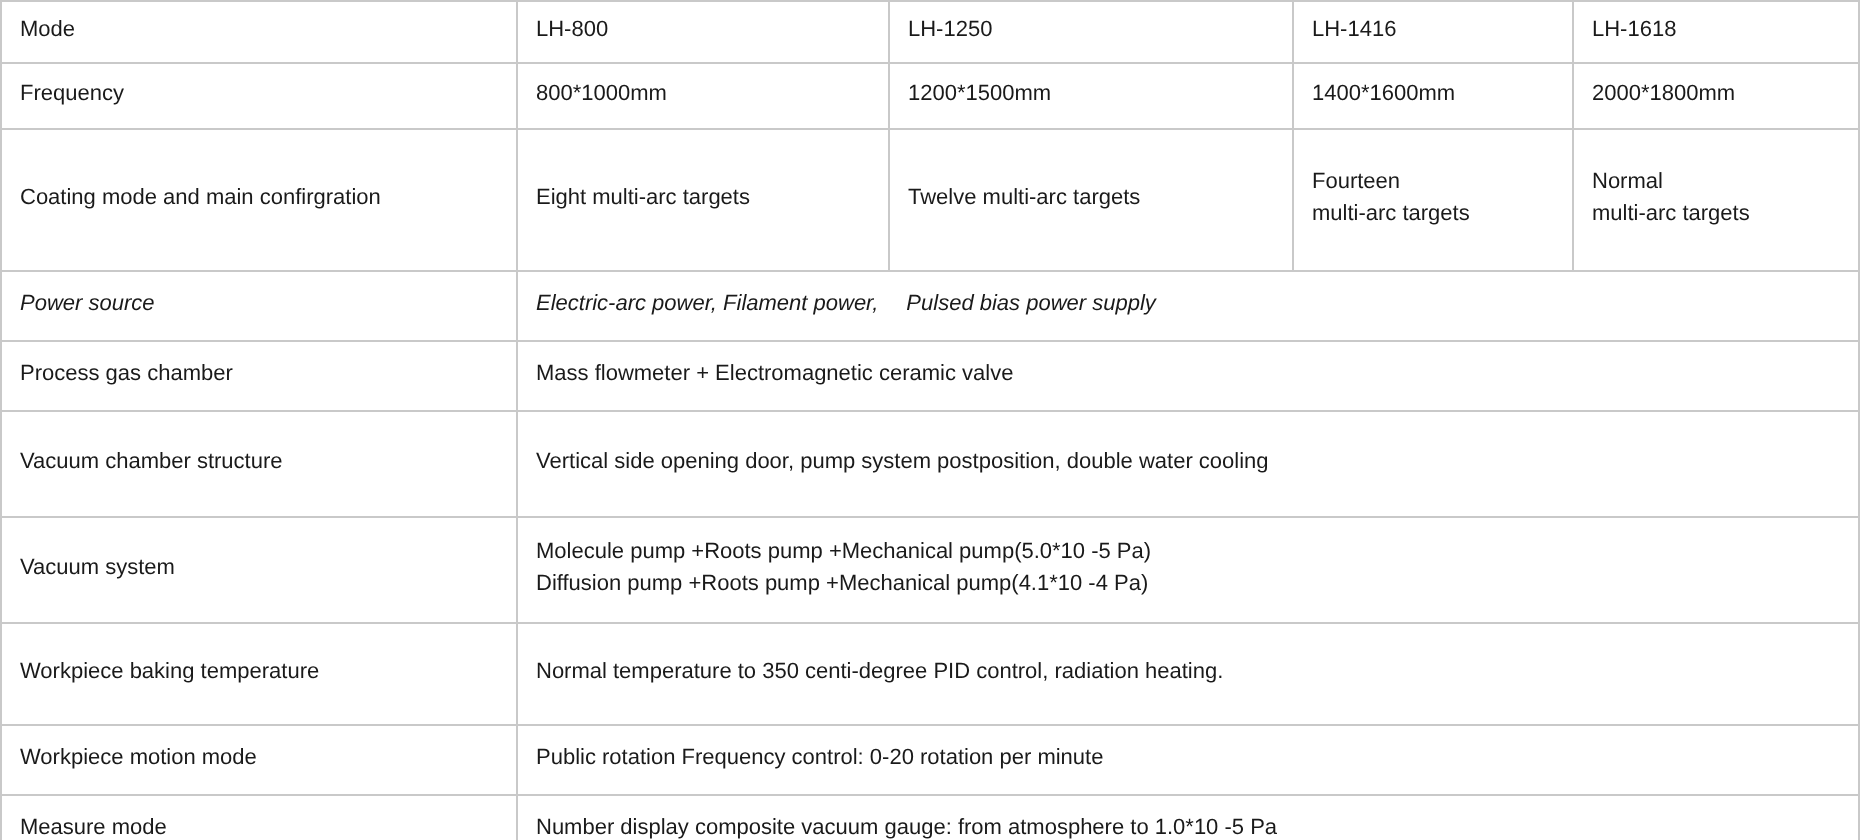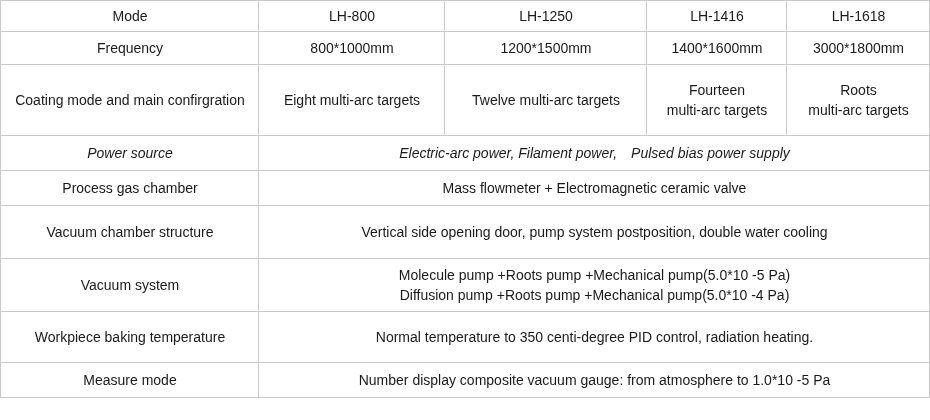--- a/index.html
+++ b/index.html
@@ -23,27 +23,26 @@
     border-collapse: collapse;
     table-layout: fixed;
     width: 929px;
     margin: 0;
     border-top: 1px solid #c9c9c9;
     border-left: 1px solid #c9c9c9;
   }
   table.spec td {
     border-right: 1px solid #c9c9c9;
     border-bottom: 1px solid #c9c9c9;
-    font-size: 14px;
+    font-size: 11px;
     line-height: 1.45;
     padding: 4px 8px 4px 9px;
     vertical-align: middle;
     color: #1a1a1a;
     background: #fff;
-    text-align: center;
   }
   
   col.c-label { width: 258px; }
   col.c-v1 { width: 186px; }
   col.c-v2 { width: 202px; }
   col.c-v3 { width: 140px; }
   col.c-v4 { width: 143px; }
 
   td.label {
     padding-left: 9px;
@@ -94,57 +93,61 @@
         <td class="val">LH-800</td>
         <td class="val">LH-1250</td>
         <td class="val">LH-1416</td>
         <td class="val">LH-1618</td>
       </tr>
       <tr class="r-dim">
         <td class="label">Frequency</td>
         <td class="val">800*1000mm</td>
         <td class="val">1200*1500mm</td>
         <td class="val">1400*1600mm</td>
-        <td class="val">3000*1800mm</td>
+        <td class="val">2000*1800mm</td>
       </tr>
       <tr class="r-coat">
         <td class="label">Coating mode and main confirgration</td>
         <td class="val val-bottom">Eight multi-arc targets</td>
         <td class="val val-bottom">Twelve multi-arc targets</td>
         <td class="val val-bottom two-line">
           <span>Fourteen</span>
           <span>multi-arc targets</span>
         </td>
         <td class="val val-bottom two-line">
-          <span>Roots</span>
+          <span>Normal</span>
           <span>multi-arc targets</span>
         </td>
       </tr>
       <tr class="r-power">
         <td class="label">Power source</td>
         <td class="val" colspan="4"><span>Electric-arc power, Filament power,</span><span class="wide-gap"></span><span>Pulsed bias power supply</span></td>
       </tr>
       <tr class="r-gas">
         <td class="label">Process gas chamber</td>
         <td class="val" colspan="4">Mass flowmeter + Electromagnetic ceramic valve</td>
       </tr>
       <tr class="r-chamber">
         <td class="label">Vacuum chamber structure</td>
         <td class="val val-bottom" colspan="4">Vertical side opening door, pump system postposition, double water cooling</td>
       </tr>
       <tr class="r-vac">
         <td class="label">Vacuum system</td>
         <td class="val val-top two-line" colspan="4">
           <span>Molecule pump +Roots pump +Mechanical pump(5.0*10 -5 Pa)</span>
-          <span>Diffusion pump +Roots pump +Mechanical pump(5.0*10 -4 Pa)</span>
+          <span>Diffusion pump +Roots pump +Mechanical pump(4.1*10 -4 Pa)</span>
         </td>
       </tr>
       <tr class="r-bake">
         <td class="label">Workpiece baking temperature</td>
         <td class="val val-bottom" colspan="4">Normal temperature to 350 centi-degree PID control, radiation heating.</td>
+      </tr>
+      <tr class="r-motion">
+        <td class="label">Workpiece motion mode</td>
+        <td class="val" colspan="4">Public rotation Frequency control: 0-20 rotation per minute</td>
       </tr>
       <tr class="r-measure">
         <td class="label">Measure mode</td>
         <td class="val" colspan="4">Number display composite vacuum gauge: from atmosphere to 1.0*10 -5 Pa</td>
       </tr>
 
     </tbody>
   </table>
 </div>
 

